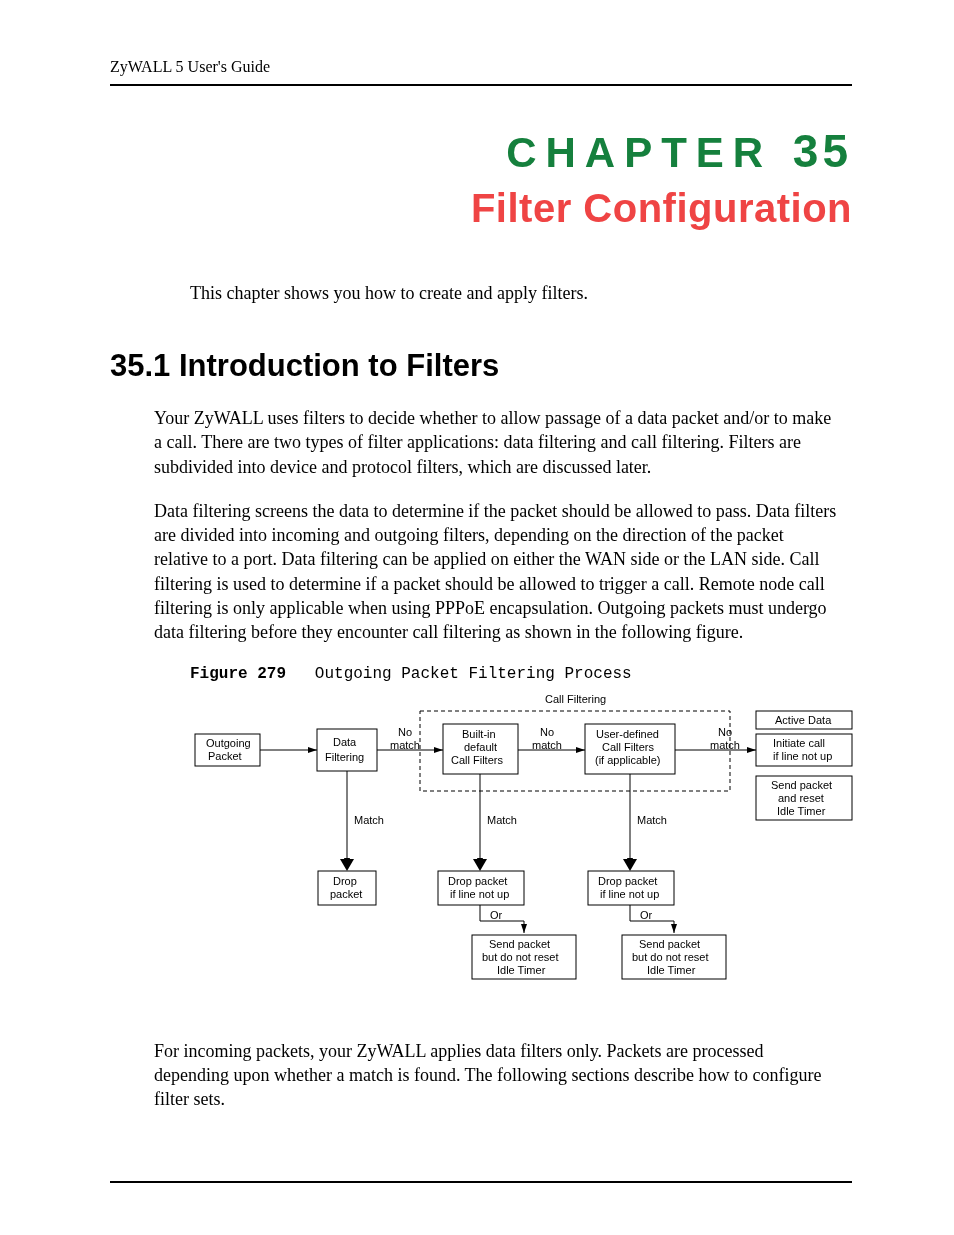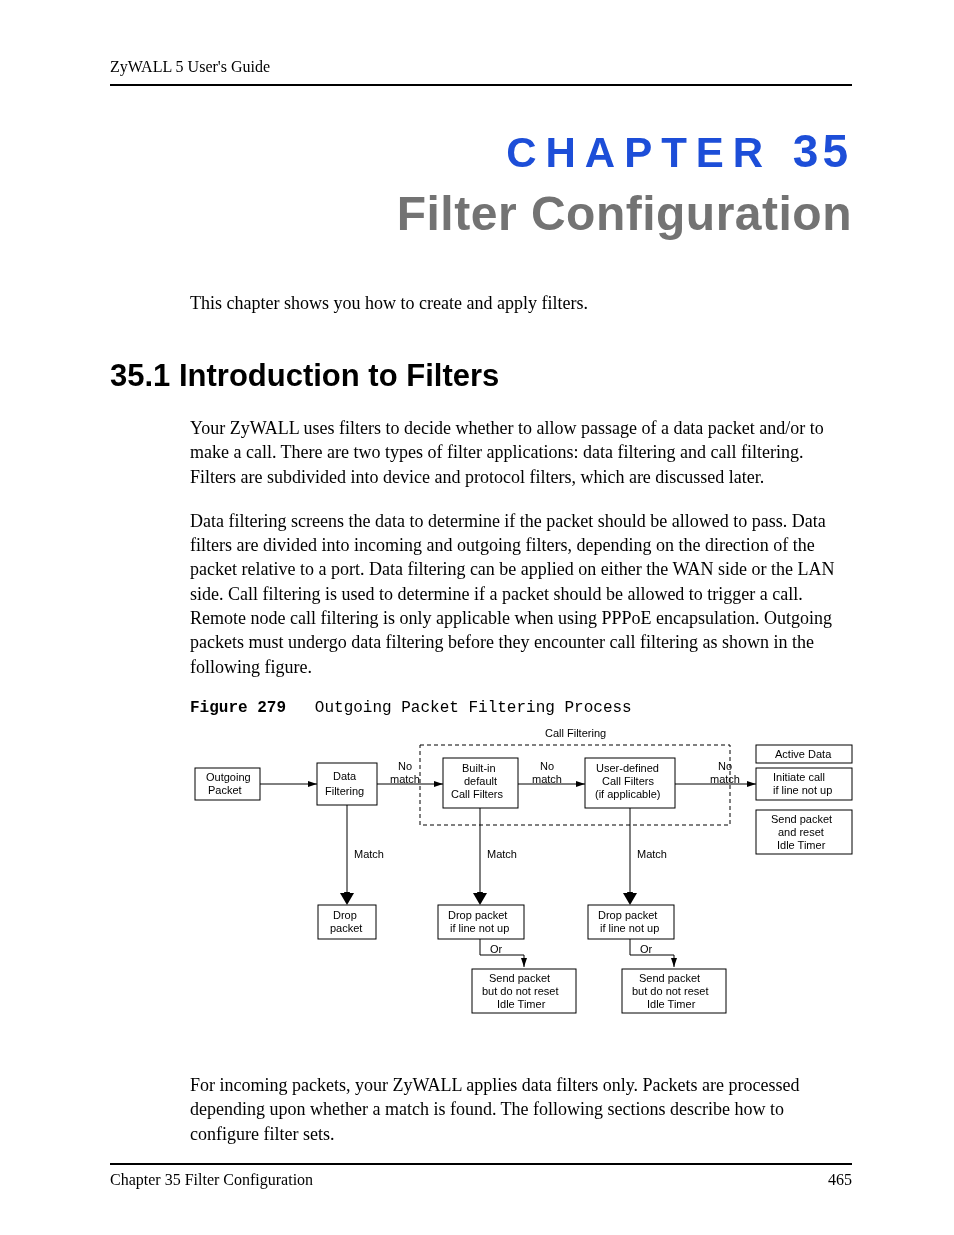--- a/index.html
+++ b/index.html
@@ -8,39 +8,39 @@
     background:#fff;
     font-family:"Times New Roman", Times, serif;
     color:#000;
     position:relative;
     padding:58px 102px 0 110px;
   }
   .hdr { font-size:16px; margin-bottom:8px; }
   .hr  { border-top:2px solid #000; margin-bottom:38px; }
   .chapter-num {
     font-family:Arial,Helvetica,sans-serif;
-    font-weight:bold; color:#1d4ed8;
+    font-weight:bold; color:#15803d;
     text-align:right; font-size:42px;
     letter-spacing:9px; margin-bottom:8px;
   }
   .chapter-num .big { font-size:46px; letter-spacing:4px; }
   .chapter-title {
     font-family:Arial,Helvetica,sans-serif;
-    font-weight:bold; color:#737373;
-    text-align:right; font-size:48px; letter-spacing:0.5px;
+    font-weight:bold; color:#ef4444;
+    text-align:right; font-size:40px; letter-spacing:0.5px;
     margin-bottom:52px;
   }
   .intro { font-size:18px; margin-left:80px; margin-bottom:44px; }
   .sect {
     font-family:Arial,Helvetica,sans-serif;
     font-weight:bold; font-size:31px; margin-bottom:22px;
   }
   .para {
     font-size:18px; line-height:1.35;
-    margin-left:80px; margin-right:10px; margin-bottom:20px;
+    margin-left:44px; margin-right:10px; margin-bottom:20px;
     text-align:left;
   }
   .figcap {
     font-family:Liberation Mono, monospace;
     font-size:16px; margin-left:80px; margin-bottom:6px;
   }
   .figcap b { font-weight:bold; }
   .figwrap { margin-left:80px; margin-bottom:26px; }
   svg.diagram { width:670px; height:320px; font-family:Arial,Helvetica,sans-serif; }
   svg.diagram text { font-size:11px; }
@@ -170,17 +170,13 @@
   <text x="449" y="259">Send packet</text>
   <text x="442" y="272">but do not reset</text>
   <text x="457" y="285">Idle Timer</text>
 </svg>
 </div>
 
 <p class="para">For incoming packets, your ZyWALL applies data filters only. Packets are processed depending upon whether a match is found. The following sections describe how to configure filter sets.</p>
 
 <div class="ftr">
   <div class="hr2"></div>
-  <div class="ftr-row">
-    <span>Chapter 35 Filter Configuration</span>
-    <span>465</span>
-  </div>
 </div>
 
 </body></html>

